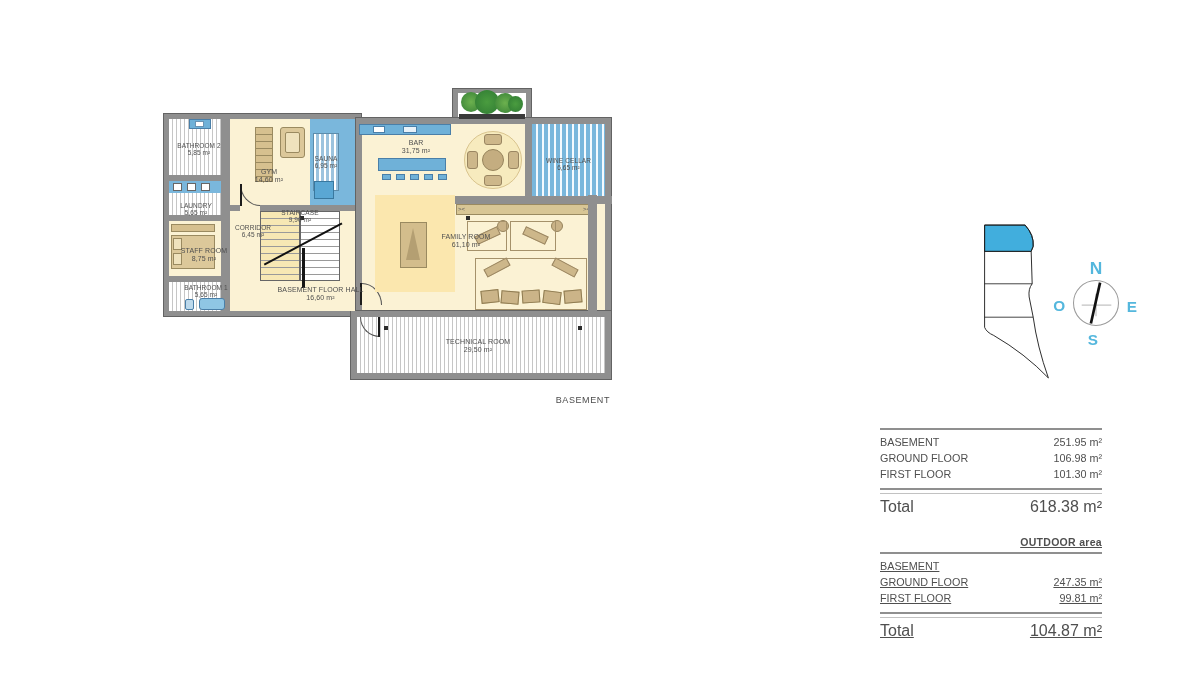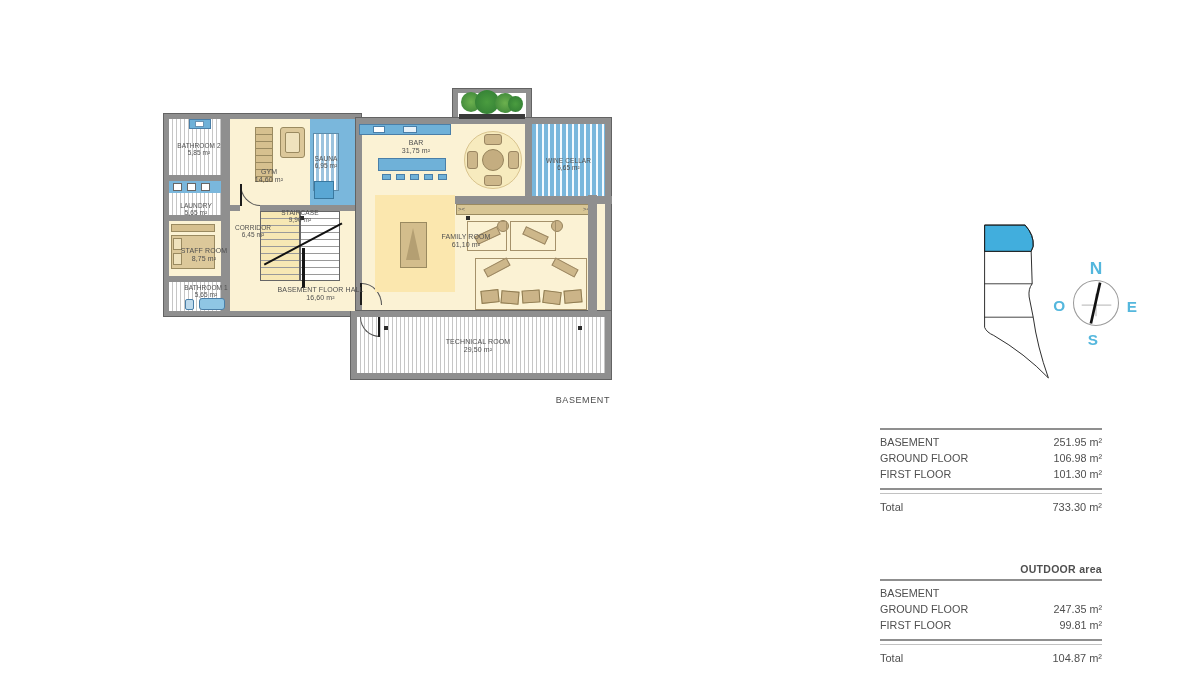--- a/index.html
+++ b/index.html
@@ -37,21 +37,21 @@
   #plot-title{position:absolute;left:930px;top:191px;width:165px;text-align:center;color:#6d8a93;font-size:13px;font-weight:700;letter-spacing:.8px;}
   #plot-title .l1{word-spacing:6px;display:block;}
   #plot-title .l2{display:block;font-size:12.5px;margin-top:1px;}
   .area-table{position:absolute;left:880px;width:222px;color:#4f4f4f;}
   .at-header{text-align:right;font-size:10.5px;font-weight:700;letter-spacing:.3px;padding-bottom:4px;}
   .rule{height:0;border-top:2px solid #8f8f8f;}
   .rule-double{height:3px;border-top:2px solid #8f8f8f;border-bottom:1px solid #c2c2c2;}
   .at-rows{padding:4px 0 6px 0;}
   .at-row{display:flex;justify-content:space-between;font-size:10.8px;line-height:16px;}
   .at-row .v{text-align:right;}
-  .at-total{display:flex;justify-content:space-between;font-size:11px;line-height:16px;margin-top:5px;}
+  .at-total{display:flex;justify-content:space-between;font-size:16px;line-height:16px;margin-top:5px;}
 </style>
 </head>
 <body>
 
 <div id="stage">
 
   <div id="plan">
 
     <div class="wallblock" style="left:289px;top:0;width:80px;height:36px;"></div>
     <div class="abs" style="left:295px;top:5px;width:68px;height:26px;background:#fff;"></div>
@@ -253,25 +253,25 @@
         <span class="v">106.98 m²</span>
       </div>
       <div class="at-row">
         <span class="k">FIRST FLOOR</span>
         <span class="v">101.30 m²</span>
       </div>
     </div>
     <div class="rule-double"></div>
     <div class="at-total">
       <span class="k">Total</span>
-      <span class="v">733.30 m²</span>
+      <span class="v">618.38 m²</span>
     </div>
   </div>
 
-  <div class="area-table" style="top:563px;">
+  <div class="area-table" style="top:536px;text-decoration:underline;">
     <div class="at-header">OUTDOOR area</div>
     <div class="rule"></div>
     <div class="at-rows">
       <div class="at-row">
         <span class="k">BASEMENT</span>
         <span class="v"></span>
       </div>
       <div class="at-row">
         <span class="k">GROUND FLOOR</span>
         <span class="v">247.35 m²</span>

